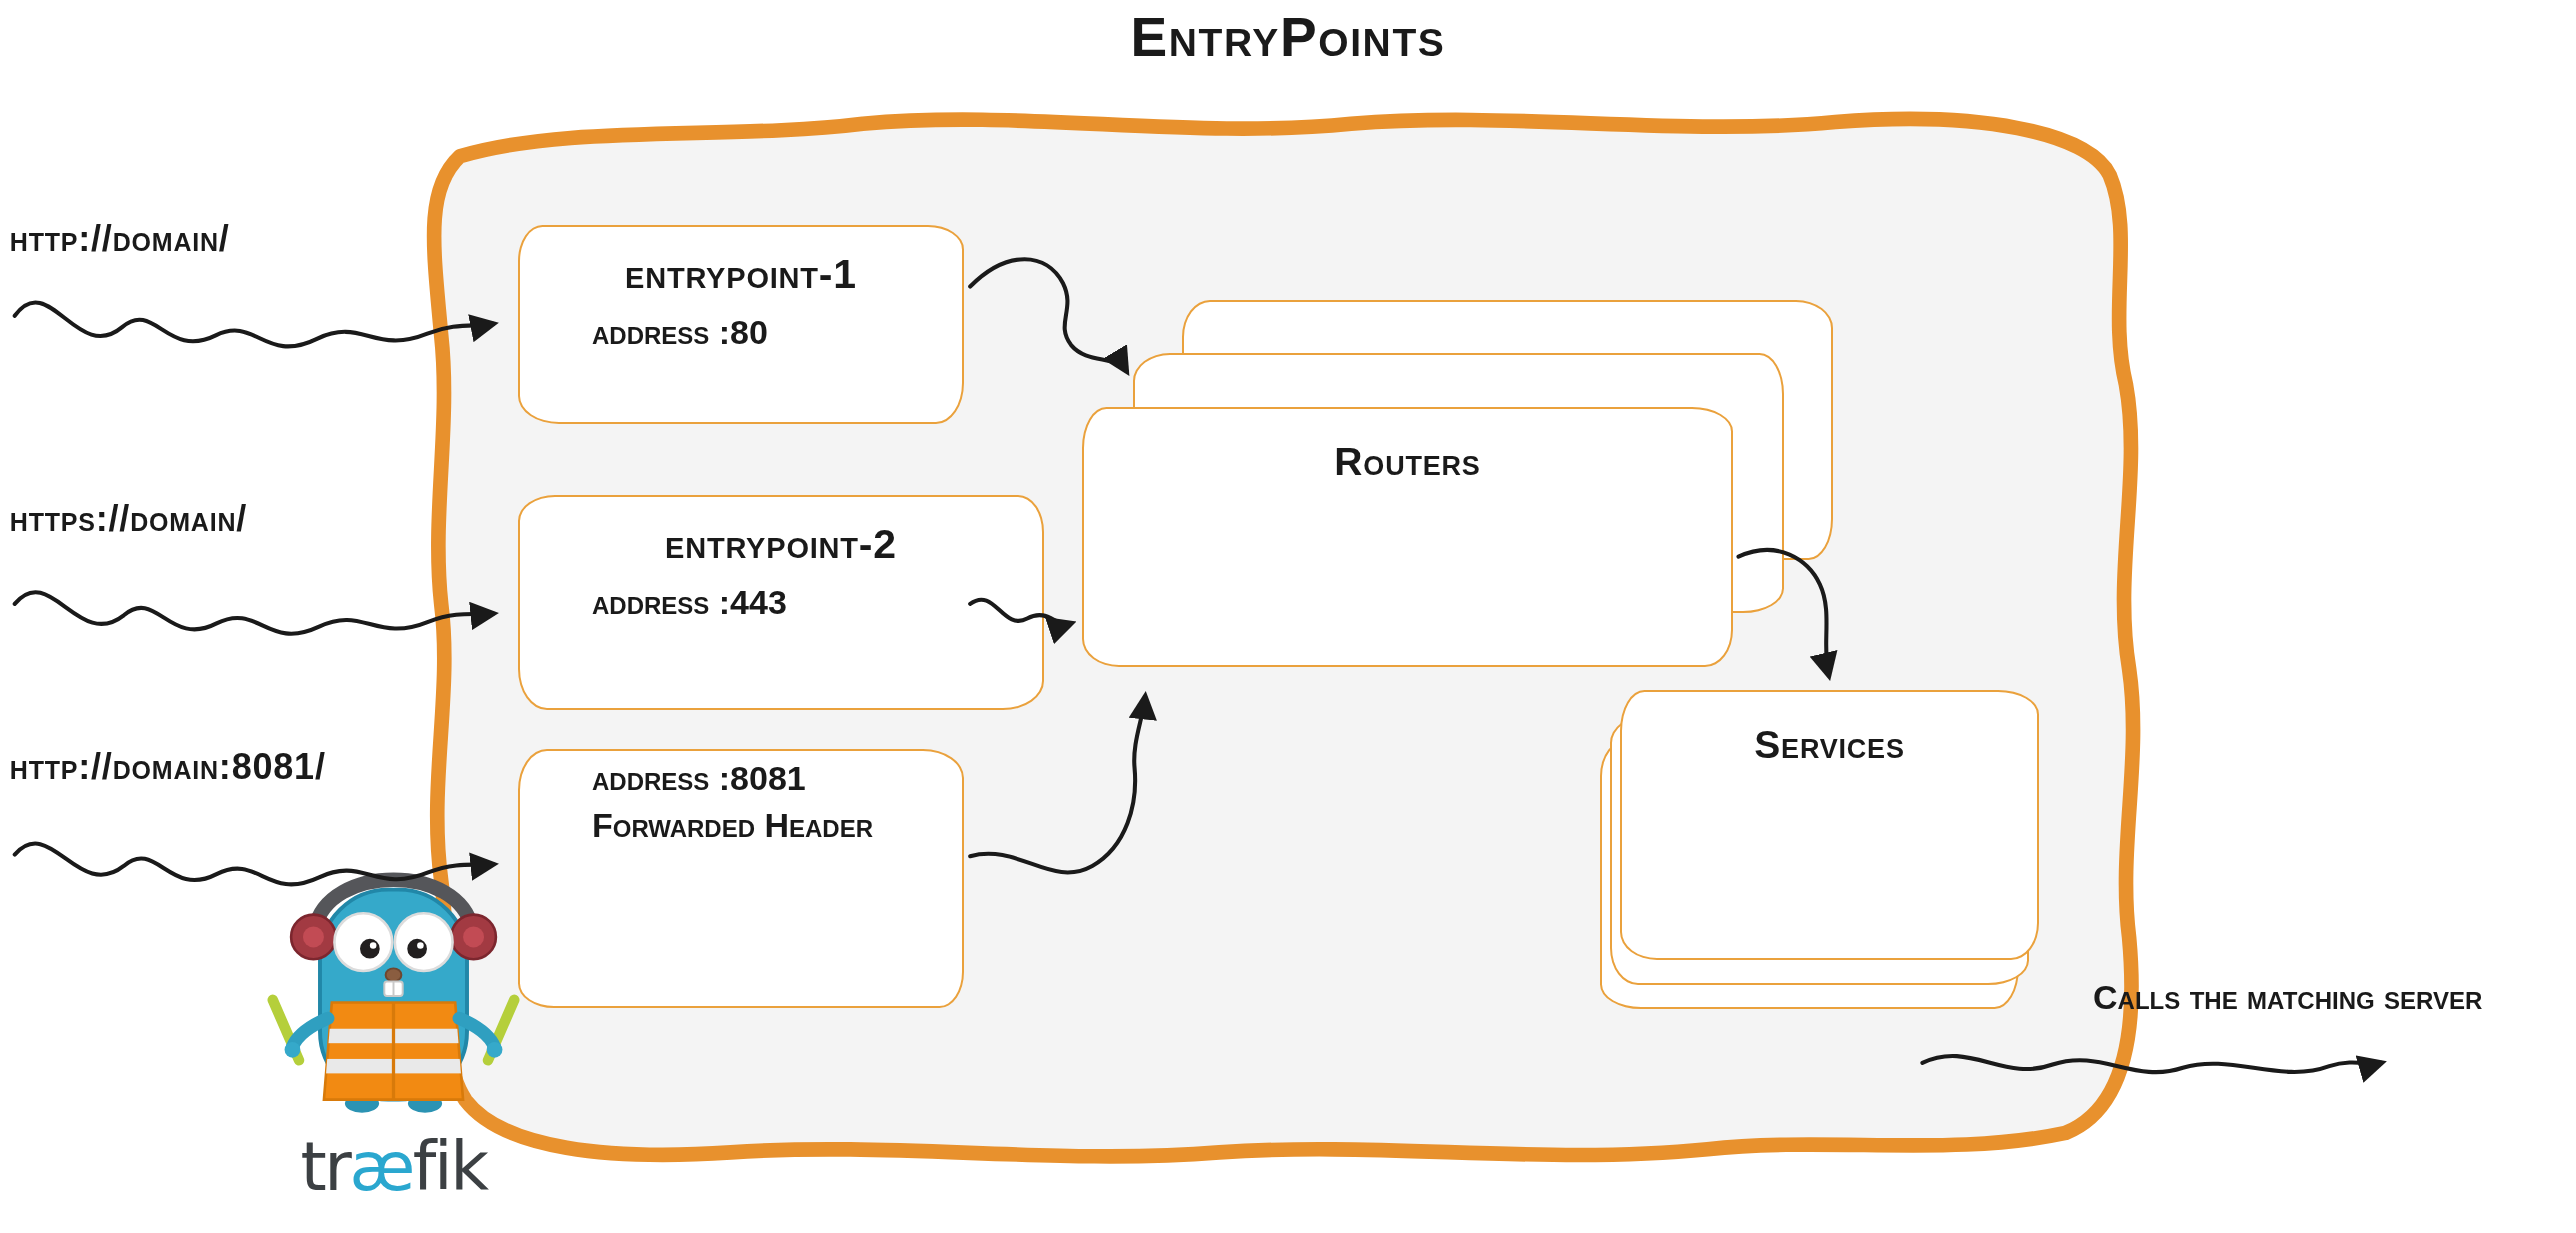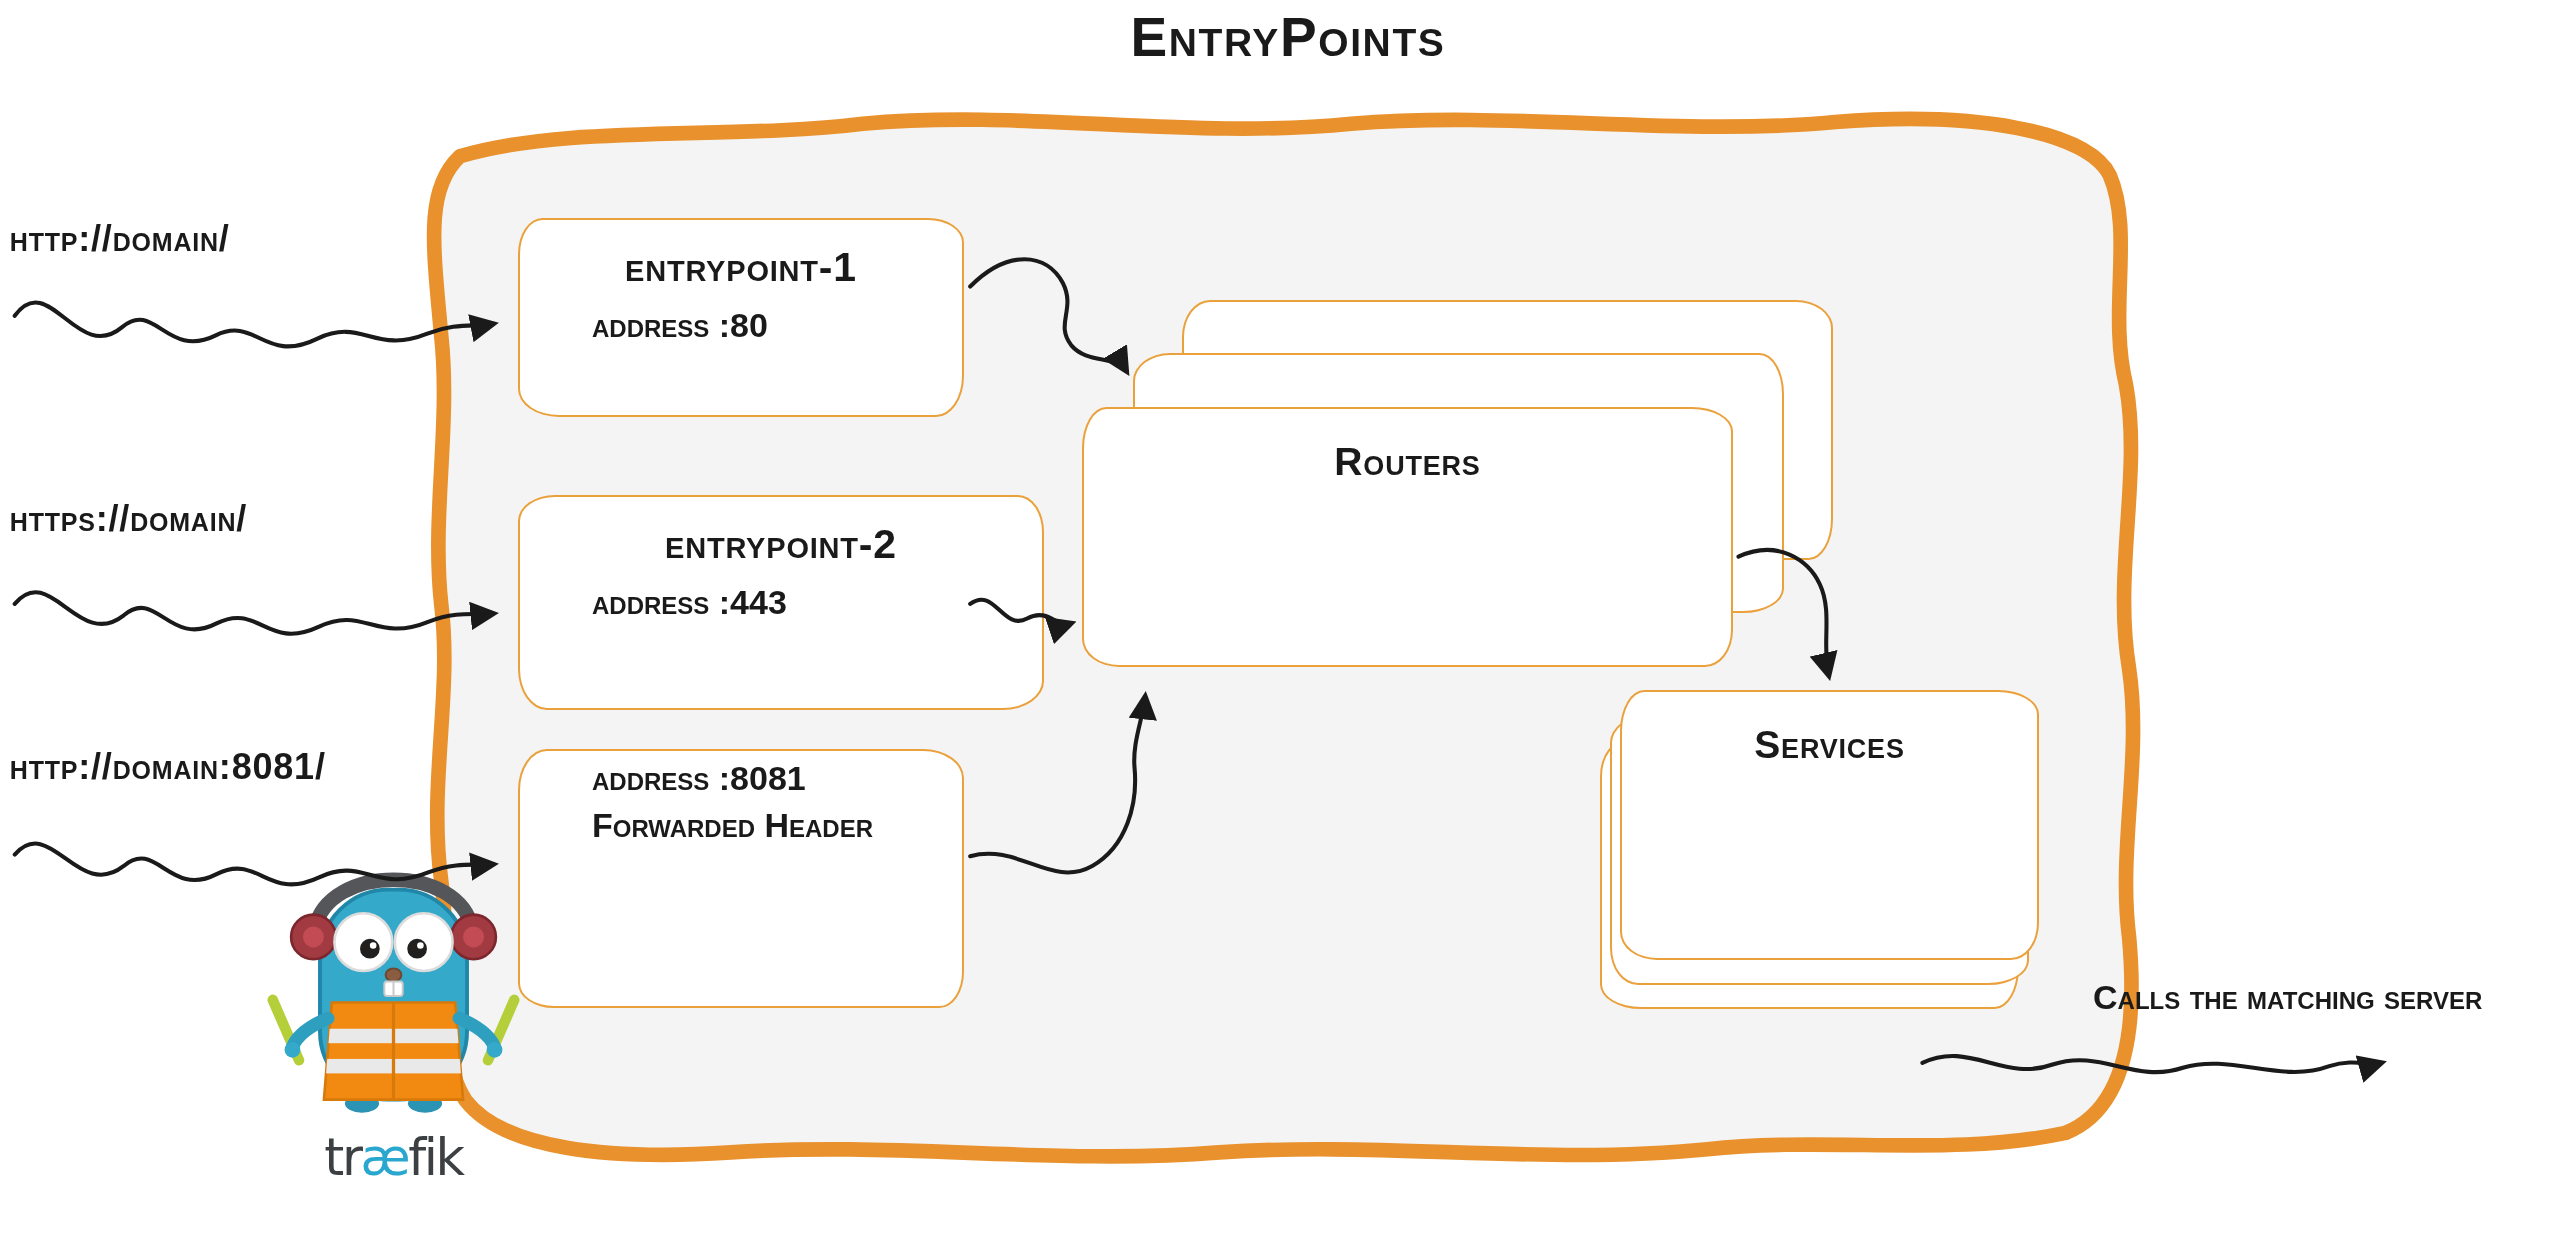--- a/index.html
+++ b/index.html
@@ -19,21 +19,21 @@
     position:absolute; font-variant:small-caps; font-size:36px; font-weight:700;
     letter-spacing:0.8px; white-space:nowrap;
   }
   #req1 { left:9.8px;  top:218px; }
   #req2 { left:9.8px;  top:498px; }
   #req3 { left:9.8px;  top:746px; }
 
   .epbox {
     position:absolute; background:#ffffff; border:2.4px solid #eaa13c;
   }
-  #ep1 { left:518px; top:218px; width:446px; height:199px;
+  #ep1 { left:518px; top:225px; width:446px; height:199px;
          border-radius:24.4px 36px 28px 41px / 36px 24.4px 41px 28px; }
   #ep2 { left:518px; top:495px; width:526px; height:215px;
          border-radius:37px 26px 41px 29px / 26px 37px 29px 41px; }
   #ep3 { left:518px; top:749px; width:446px; height:259px;
          border-radius:29px 41px 24.4px 36px / 41px 29px 36px 24.4px; }
   .ep-title {
     margin-top:24.4px; text-align:center; font-variant:small-caps;
     font-size:41px; font-weight:700; letter-spacing:0.8px;
   }
   .ep-line {
@@ -56,21 +56,21 @@
     font-size:39px; font-weight:700; letter-spacing:0.8px;
   }
 
   .out-label {
     position:absolute; left:2093px; top:978px; font-variant:small-caps;
     font-size:34px; font-weight:600; white-space:nowrap;
   }
 
   .wordmark {
     position:absolute; left:259px; top:1128px; width:269px; text-align:center;
-    font-family:"DejaVu Sans", sans-serif; font-size:51px; font-weight:500;
+    font-family:"DejaVu Sans", sans-serif; font-size:67px; font-weight:500;
     color:#3c4043; letter-spacing:-2.4px;
   }
   .wordmark .lig { color:#2aa7cf; }
 
   #gopher { position:absolute; left:259px; top:845px; }
 </style>
 </head>
 <body>
 
 <div class="canvas">

